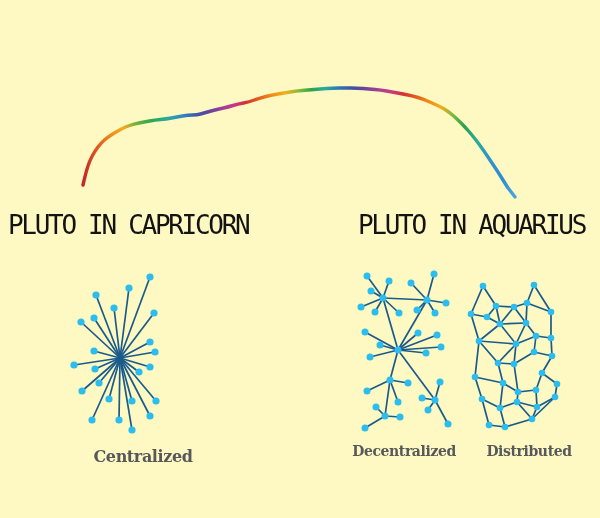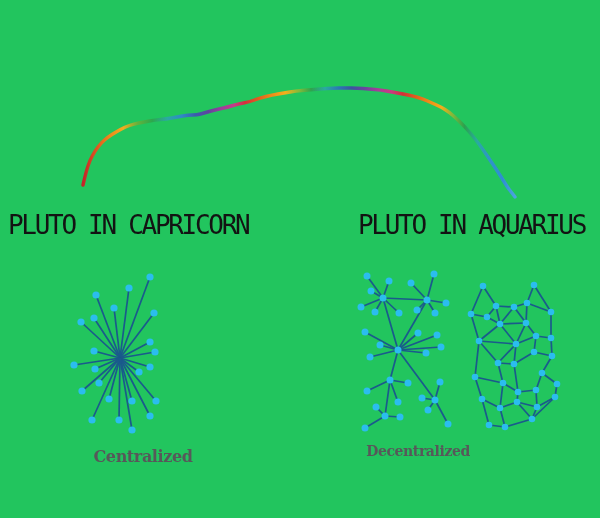--- a/index.html
+++ b/index.html
@@ -1,20 +1,20 @@
 <!DOCTYPE html>
 <html><head>
 <meta charset="utf-8">
 <style>
   html, body { margin: 0; padding: 0; background: #ffffff; }
   .canvas {
     position: relative;
     width: 600px;
     height: 518px;
-    background: #22c55e;
+    background: #fef9c3;
     overflow: hidden;
     font-family: "DejaVu Sans", sans-serif;
     text-align: right;
   }
   .scene-svg {
     position: absolute;
     left: 0; top: 0;
     width: 600px; height: 518px;
   }
   .title {
@@ -32,21 +32,21 @@
     position: absolute;
     transform: translateX(-50%);
     font-family: "DejaVu Serif", serif;
     font-weight: bold;
     color: #57585a;
     white-space: nowrap;
     letter-spacing: -0.4px;
     margin-left: 12px;
   }
   #lbl-0 { left: 131px; top: 447px; font-size: 16px; }
-  #lbl-1 { left: 406px; top: 443px; font-size: 14px; }
+  #lbl-1 { left: 392px; top: 443px; font-size: 14px; }
   #lbl-2 { left: 517px; top: 443px; font-size: 14px; }
 </style>
 </head>
 <body>
 
 <div class="canvas">
 
   <svg class="scene-svg" viewBox="0 0 600 518" xmlns="http://www.w3.org/2000/svg">
     <defs>
       <linearGradient id="rainbowGrad" gradientUnits="userSpaceOnUse" x1="83" y1="0" x2="515" y2="0">
@@ -299,14 +299,15 @@
   </svg>
 
   <div class="title title-left">PLUTO IN CAPRICORN</div>
 
   <div class="title title-right">PLUTO IN AQUARIUS</div>
 
   <div class="net-label" id="lbl-0">Centralized</div>
 
   <div class="net-label" id="lbl-1">Decentralized</div>
 
+  <div class="net-label" id="lbl-2">Distributed</div>
 
 </div>
 
 </body></html>

